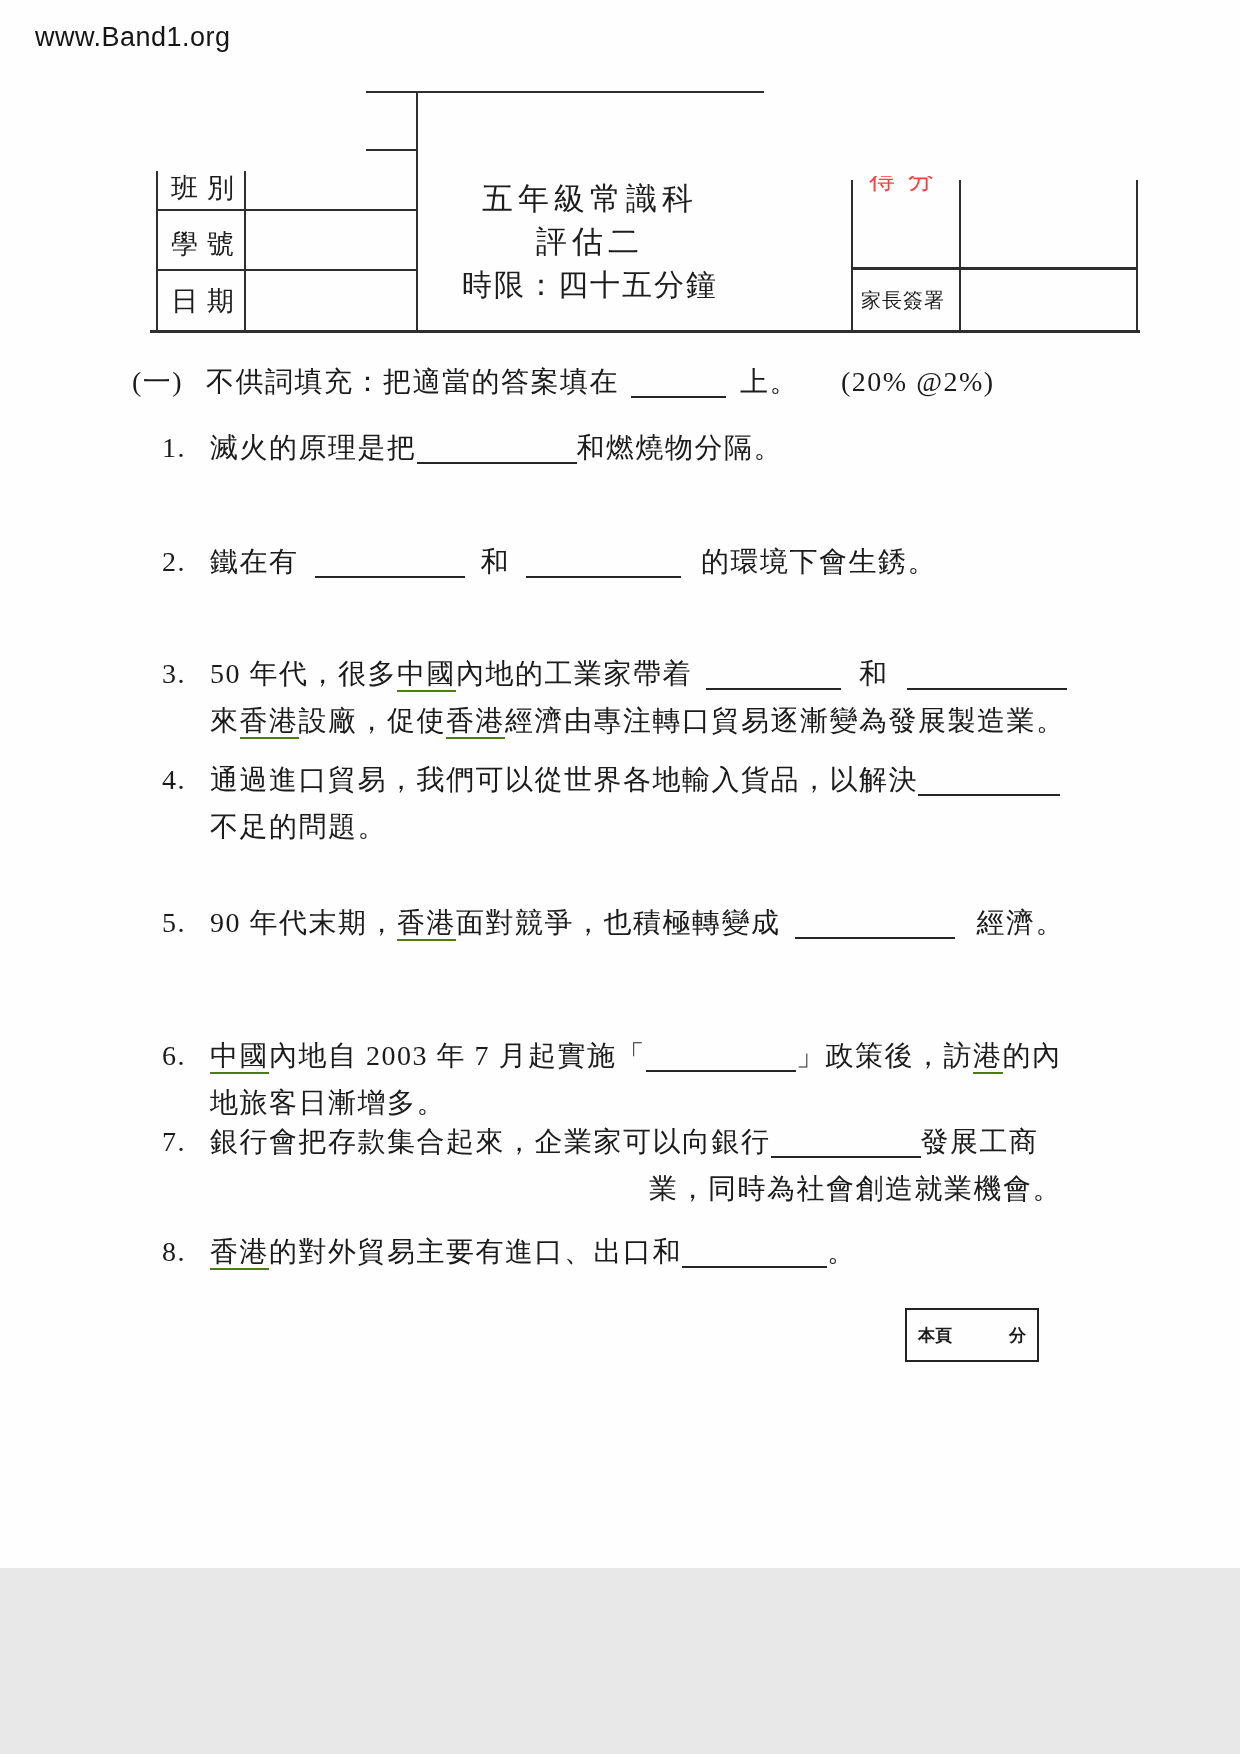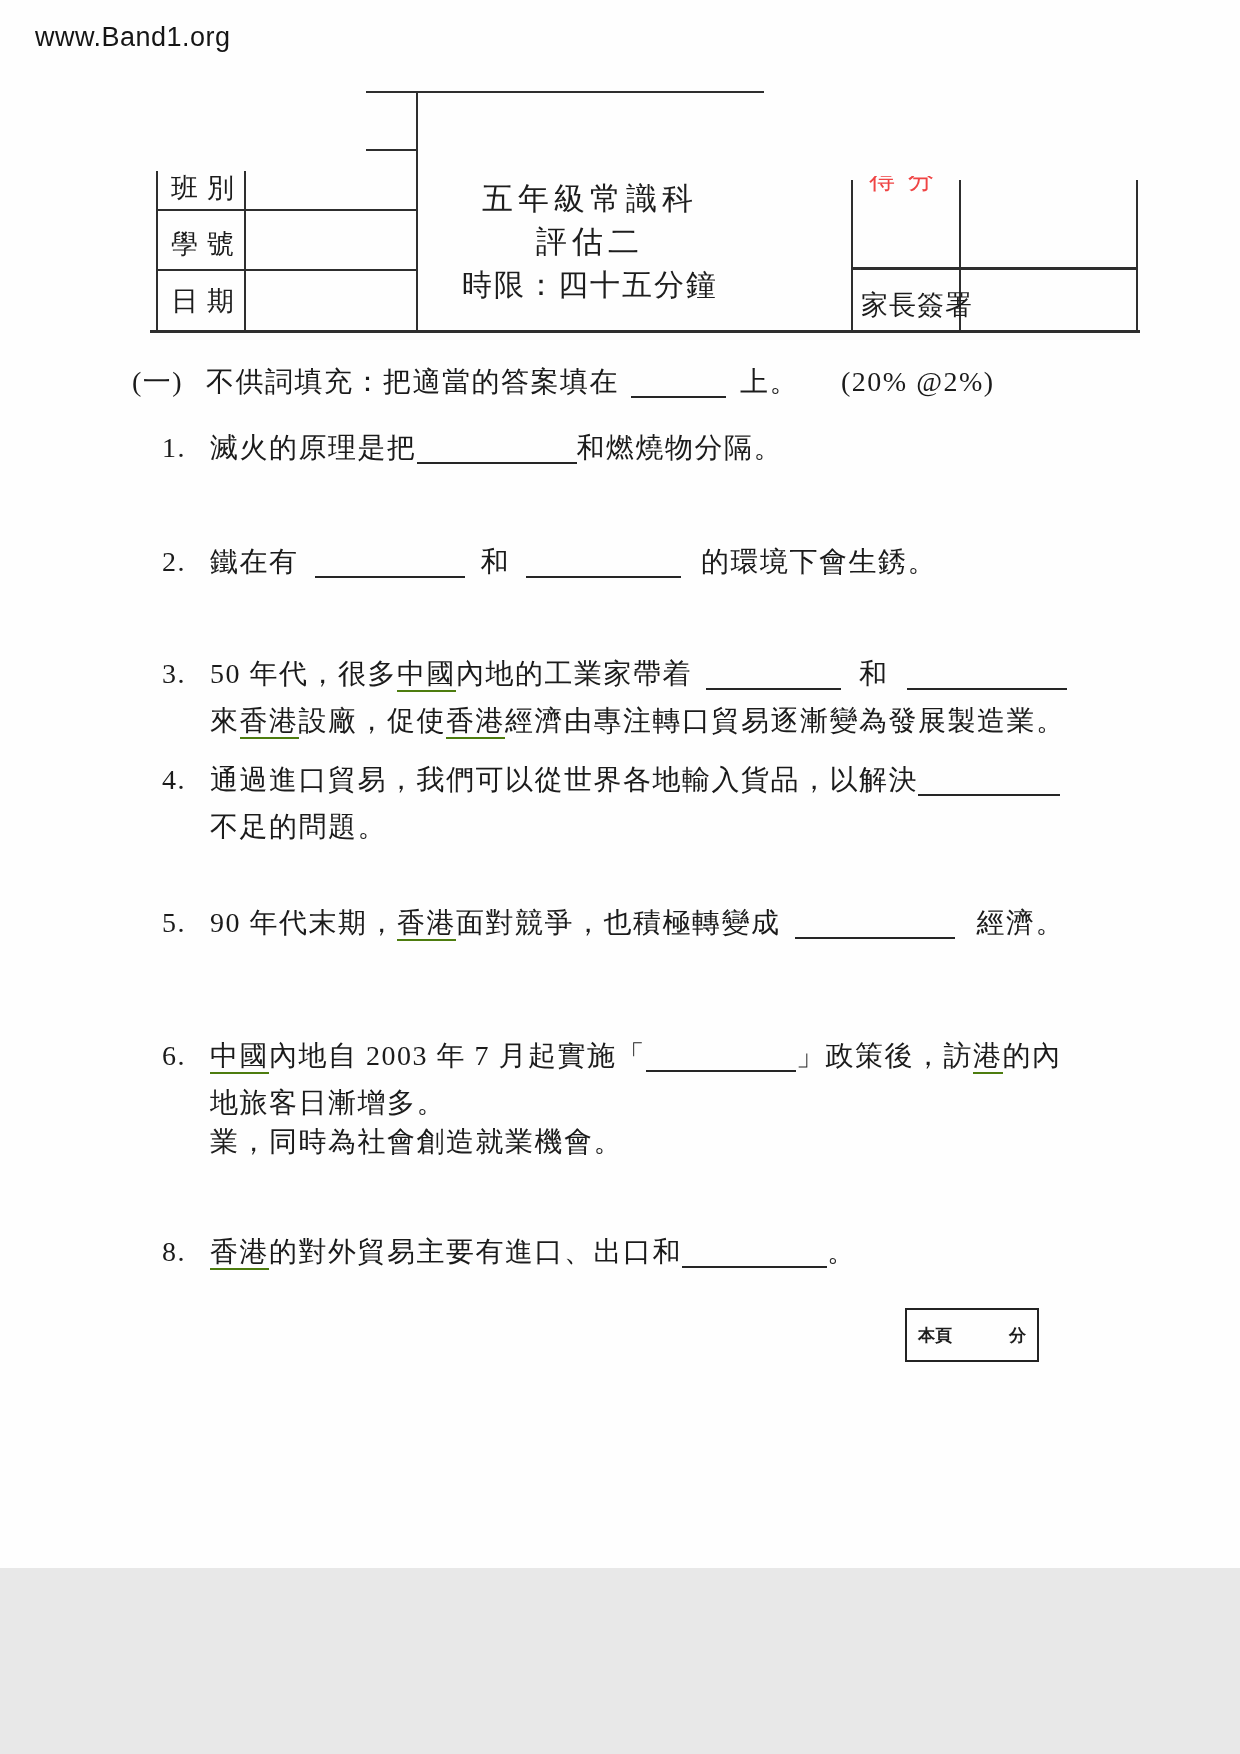--- a/index.html
+++ b/index.html
@@ -17,21 +17,21 @@
     font-family:"Liberation Sans","DejaVu Sans",sans-serif;
     font-size:27px;color:#151515;letter-spacing:0.5px;
   }
   .scanline{position:absolute;background:#2e2e2e;}
   .fld{position:absolute;font-size:27px;letter-spacing:9px;color:#1c1c1c;white-space:nowrap;}
   .header-title{position:absolute;left:417px;top:180px;width:346px;text-align:center;color:#1d1d1d;}
   .ht{font-size:31px;letter-spacing:5px;line-height:38px;margin:0 0 5px 0;white-space:nowrap;}
   .ht.small{font-size:30px;letter-spacing:2px;}
   .score-clip{position:absolute;left:869px;top:176px;height:22px;overflow:hidden;}
   .score-clip span{display:block;margin-top:-14px;font-size:26px;letter-spacing:13px;color:#ef4444;white-space:nowrap;}
-  .parent-sign{position:absolute;left:861px;top:287px;font-size:27px;letter-spacing:1px;color:#1c1c1c;white-space:nowrap;}
+  .parent-sign{position:absolute;left:861px;top:287px;font-size:20px;letter-spacing:1px;color:#1c1c1c;white-space:nowrap;}
   .question{position:absolute;width:900px;font-size:28px;letter-spacing:1.5px;color:#1b1b1b;}
   .qline{line-height:47px;white-space:nowrap;}
   .qnum{display:inline-block;}
   .u{border-bottom:2px solid #4d7c0f;padding-bottom:1px;}
   .blank{display:inline-block;height:0;border-bottom:2px solid #262626;vertical-align:-7px;}
   .gap{display:inline-block;}
   .footer-box{
     position:absolute;left:905px;top:1308px;width:134px;height:54px;
     border:2px solid #232323;box-sizing:border-box;
     display:flex;align-items:center;justify-content:space-between;
@@ -93,21 +93,22 @@
         <div class="qline" style="padding-left: 48px;"><span>不足的問題。</span></div>
       </div>
       <div class="question" style="top: 899px; left: 162px;">
         <div class="qline"><span class="qnum" style="width: 48px;">5.</span><span>90 年代末期，</span><span class="u">香港</span><span>面對競爭，也積極轉變成</span><span class="gap" style="width: 14px;"></span><span class="blank" style="width: 160px;"></span><span class="gap" style="width: 22px;"></span><span>經濟。</span></div>
       </div>
       <div class="question" style="top: 1032px; left: 162px;">
         <div class="qline"><span class="qnum" style="width: 48px;">6.</span><span class="u">中國</span><span>內地自 2003 年 7 月起實施「</span><span class="blank" style="width: 150px;"></span><span>」政策後，訪</span><span class="u">港</span><span>的內</span></div>
         <div class="qline" style="padding-left: 48px;"><span>地旅客日漸增多。</span></div>
       </div>
       <div class="question" style="top: 1118px; left: 162px;">
-        <div class="qline" style="padding-left: 48px;"><span>業，同時為社會創造就業機會。</span></div>
+        <div class="qline"><span class="qnum" style="width: 48px;">7.</span><span>銀行會把存款集合起來，企業家可以向銀行</span><span class="blank" style="width: 150px;"></span><span>發展工商</span></div>
+        <div class="qline" style="padding-left: 48px; text-align: right;"><span>業，同時為社會創造就業機會。</span></div>
       </div>
       <div class="question" style="top: 1228px; left: 162px;">
         <div class="qline"><span class="qnum" style="width: 48px;">8.</span><span class="u">香港</span><span>的對外貿易主要有進口、出口和</span><span class="blank" style="width: 145px;"></span><span>。</span></div>
       </div>
     </div>
 
   <div class="footer-box">
     <span>本頁</span>
     <span>分</span>
   </div>

